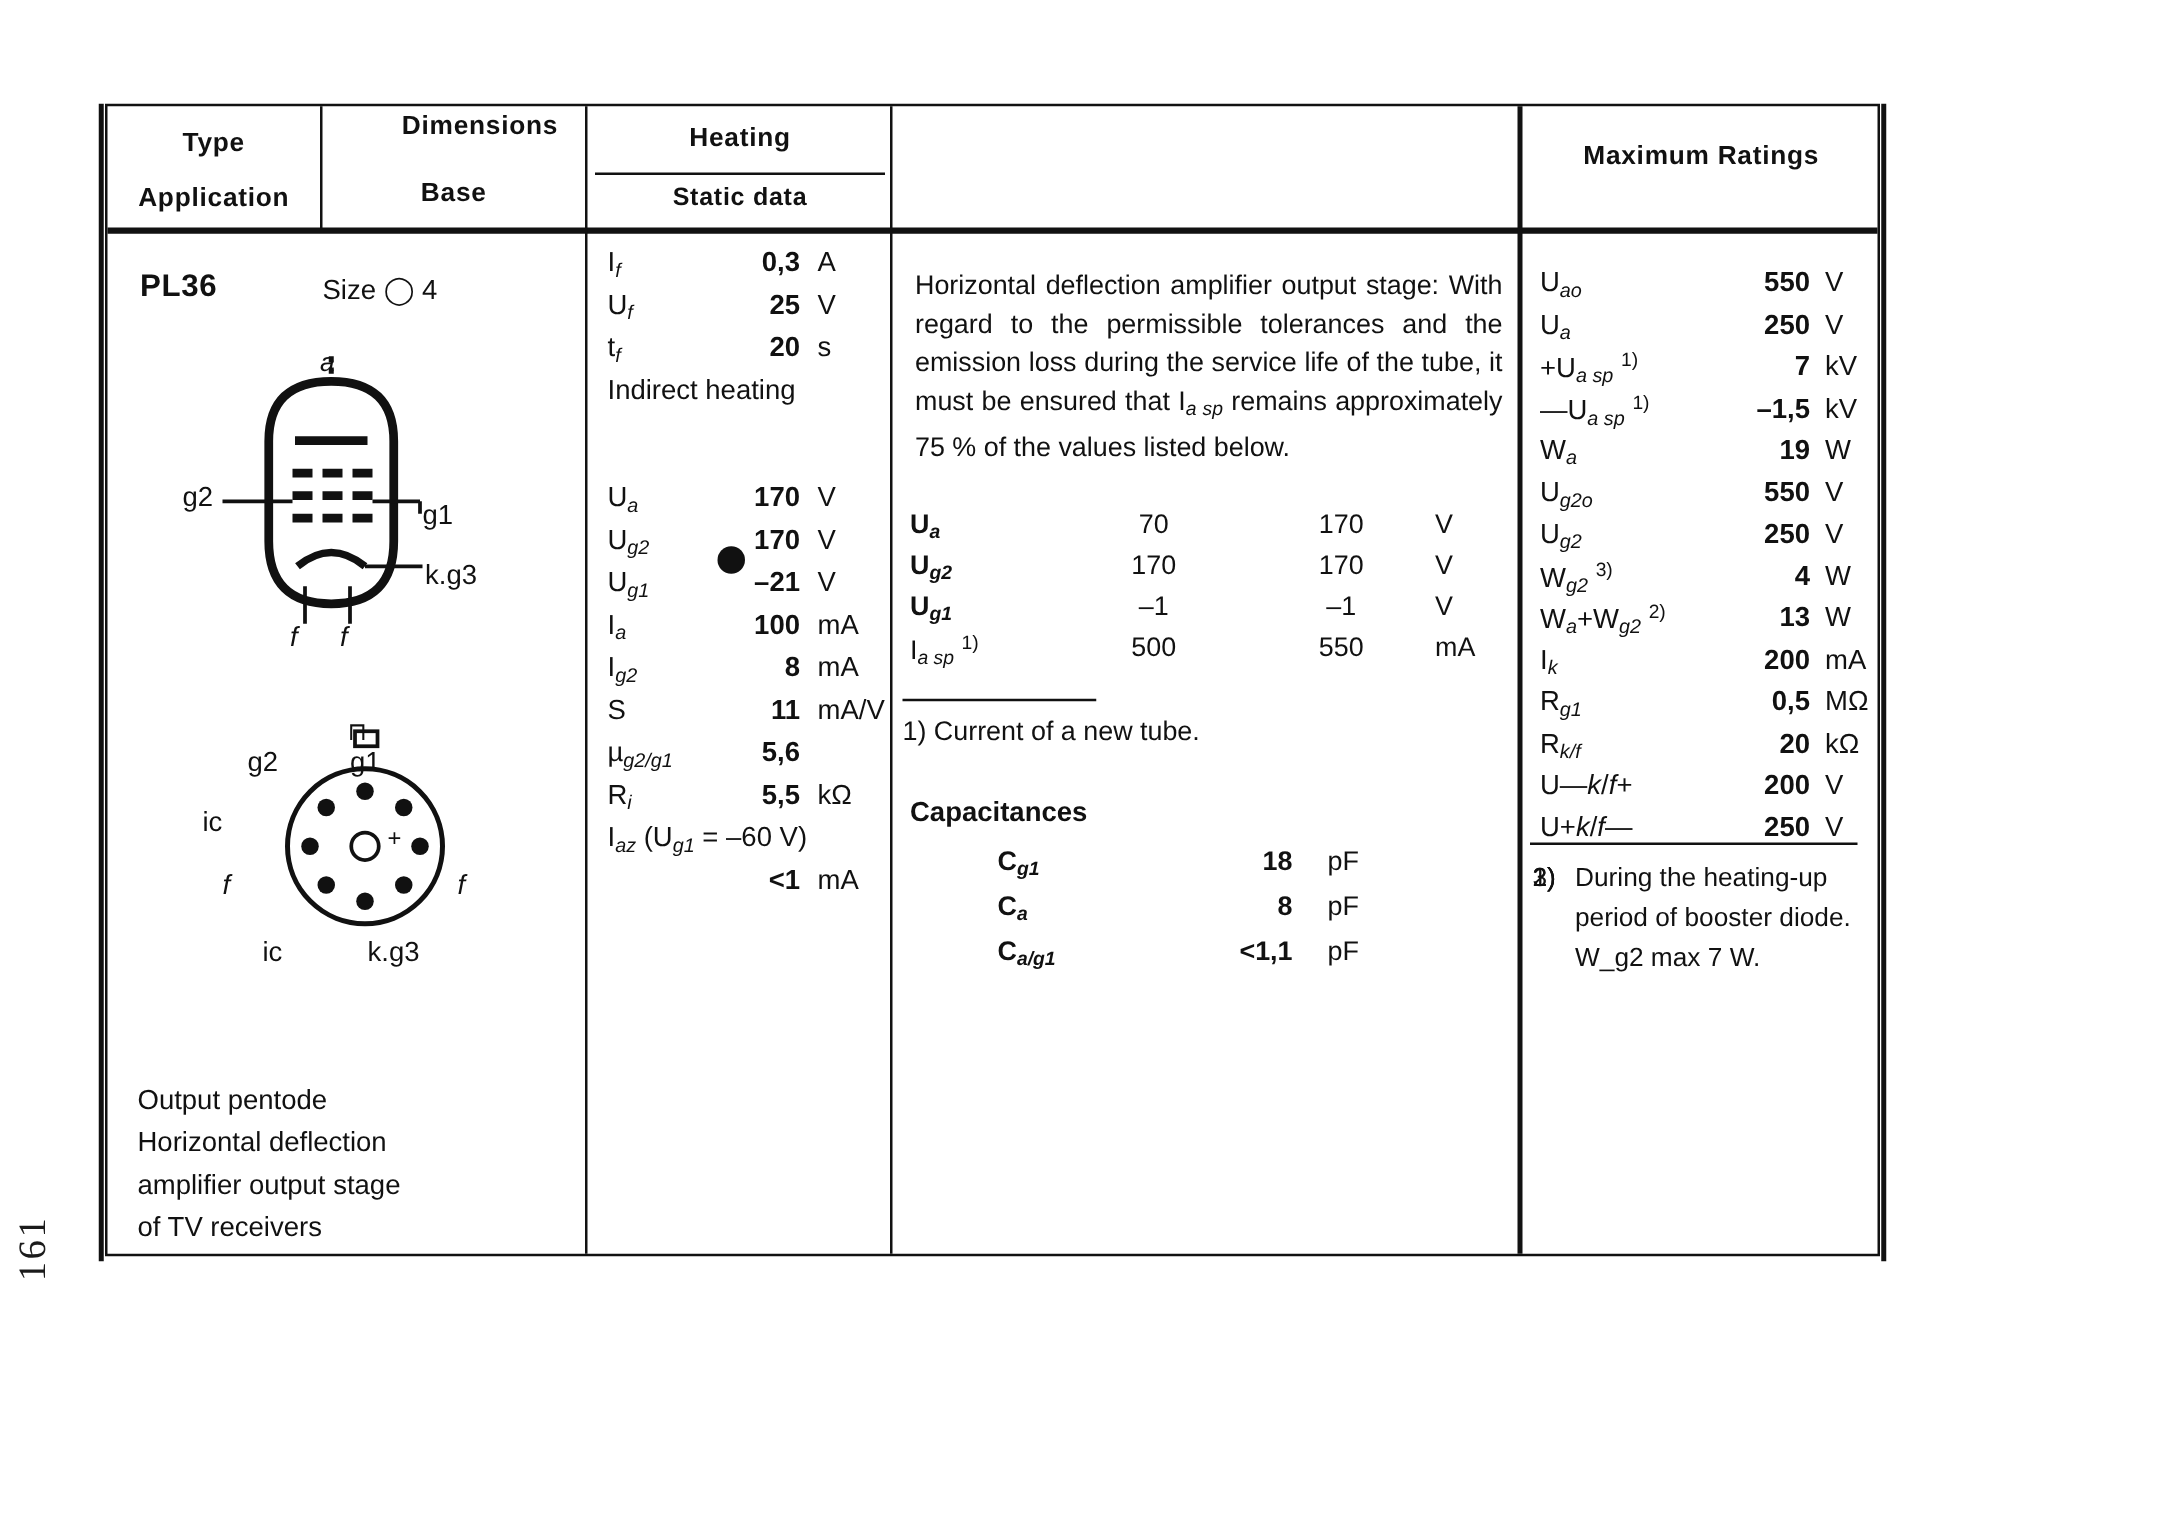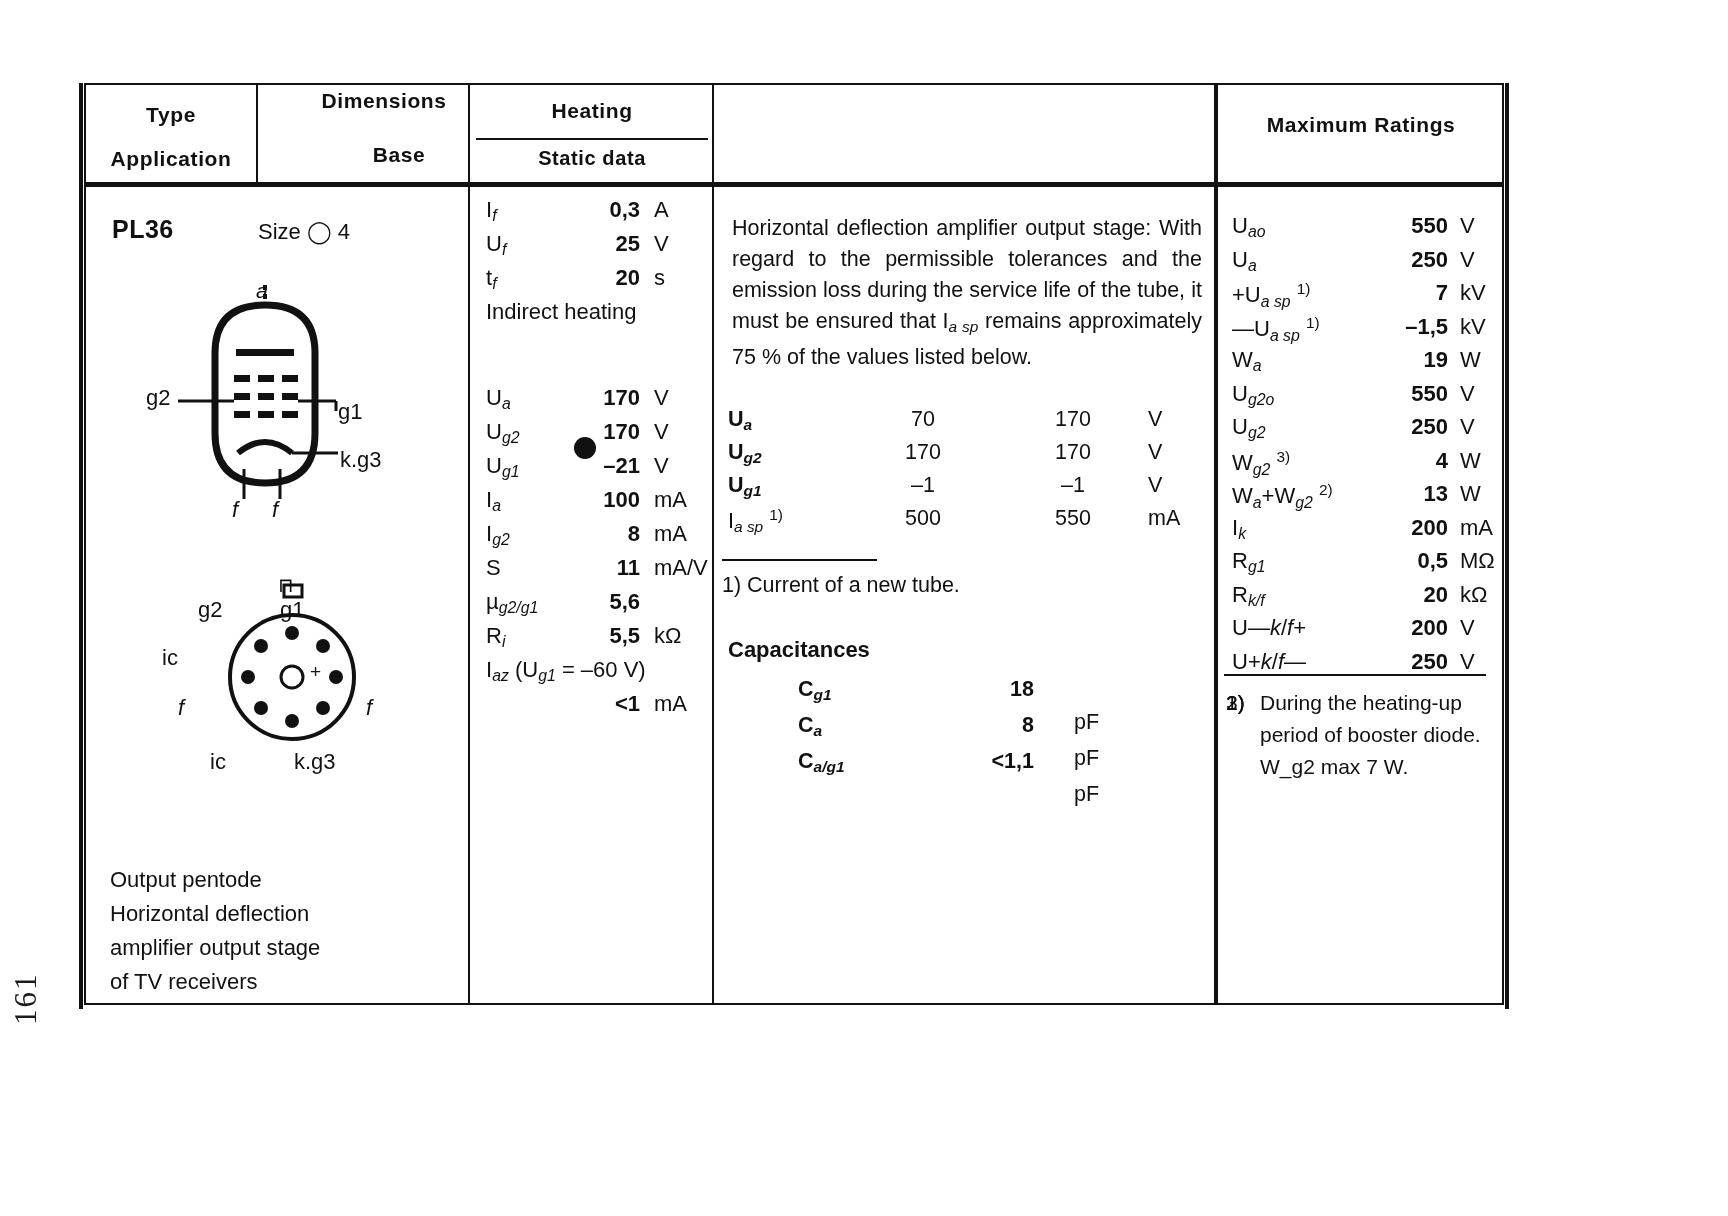--- a/index.html
+++ b/index.html
@@ -214,21 +214,21 @@
     font-weight: bold;
   }
   .cap-table {
     position: absolute;
     left: 84px; top: 490px;
     font-size: 21.5px;
   }
   .cap-table .r { position: relative; height: 36px; white-space: nowrap; }
   .cap-table .c0 { position: absolute; left: 0; font-weight: bold; }
   .cap-table .c1 { position: absolute; left: 150px; width: 86px; text-align: right; font-weight: bold; }
-  .cap-table .c2 { position: absolute; left: 276px; margin-top: 33px; }
+  .cap-table .c2 { position: absolute; left: 264px; }
 
   
   .mr {
     position: absolute;
     left: 14px; top: 26px;
     font-size: 22px;
   }
   .mr .r { position: relative; height: 33.5px; white-space: nowrap; }
   .mr .c0 { position: absolute; left: 0; }
   .mr .c1 { position: absolute; left: 152px; width: 64px; text-align: right; font-weight: bold; }
@@ -265,21 +265,21 @@
       <div class="col-head" style="left:0; top:18px; width:170px;">
         <span>Type</span>
       </div>
       <div class="col-head" style="left:0; top:62px; width:170px;">
         <span>Application</span>
       </div>
 
       <div class="col-head" style="left:172px; top:4px; width:252px;">
         <span>Dimensions</span>
       </div>
-      <div class="col-head" style="left:172px; top:58px; width:210px;padding-left:36px;">
+      <div class="col-head" style="left:172px; top:58px; width:210px;">
         <span>Base</span>
       </div>
 
       <div class="col-head" style="left:386px; top:14px; width:240px;">
         <span>Heating</span>
       </div>
       <div class="heat-sub-rule" style="left:390px; top:53px; width:232px;"></div>
       <div class="col-head small" style="left:386px; top:62px; width:240px;">
         <span>Static data</span>
       </div>

